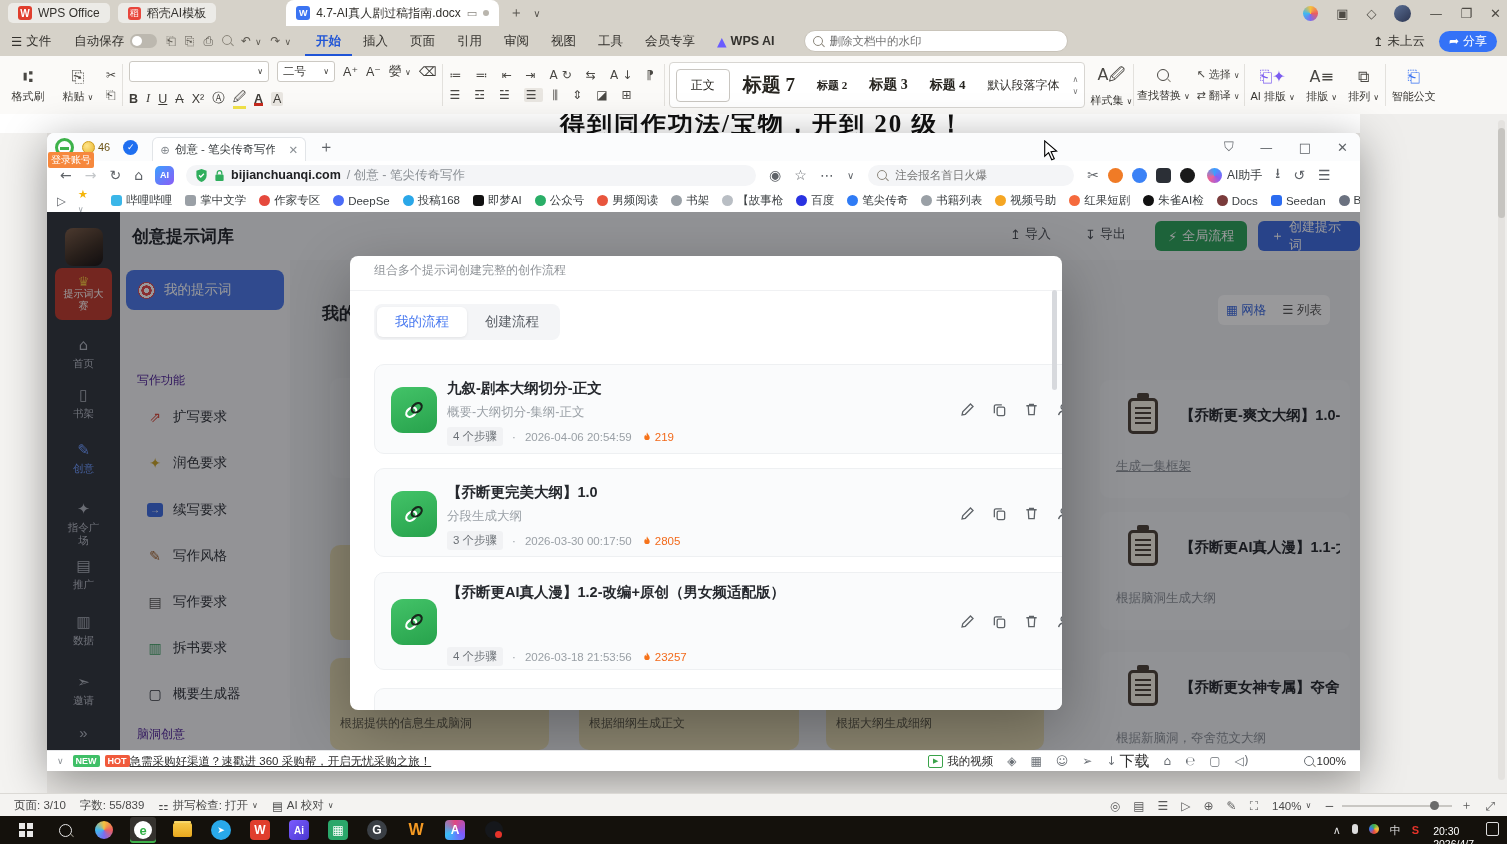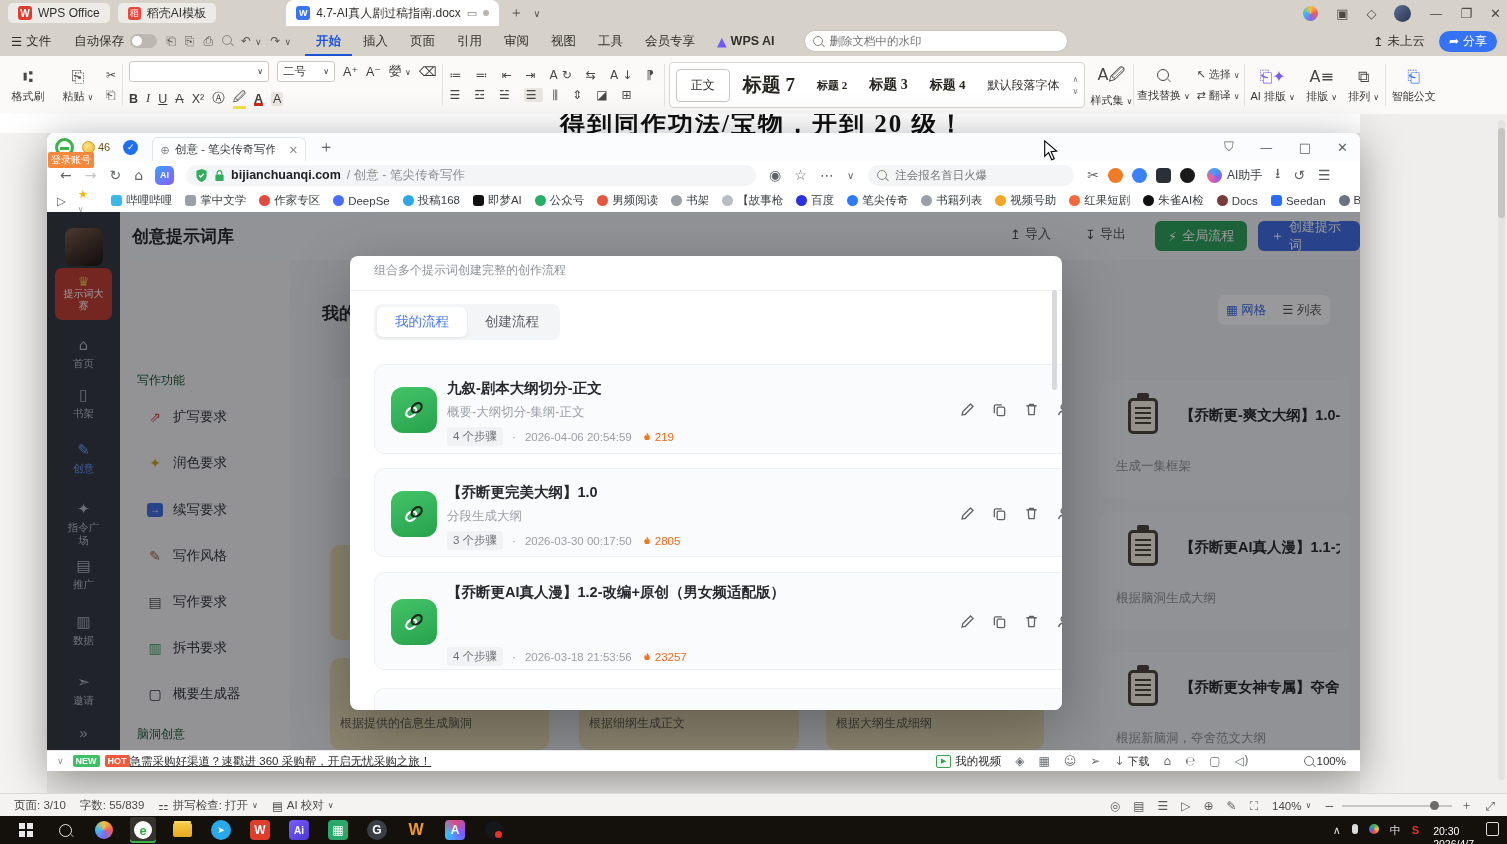--- a/index.html
+++ b/index.html
@@ -89,21 +89,21 @@
   #rail-avatar{position:absolute;left:18px;top:16px;width:38px;height:38px;border-radius:8px;background:linear-gradient(150deg,#7a5b45,#3a2b20 60%,#151010);}
   #rail-contest{position:absolute;left:8px;top:56px;width:57px;height:52px;background:#bf3a2b;border-radius:7px;color:#fff;display:flex;flex-direction:column;align-items:center;justify-content:center;font-size:10px;line-height:12px;text-align:center;}
   #rail-contest .crown{color:#f5c13d;font-size:13px;}
   #site-header{position:absolute;left:73px;top:0;width:1240px;height:48px;background:#f3f4f6;}
   #page-title{position:absolute;left:12px;top:13px;font-size:17px;font-weight:bold;color:#1f2329;}
   .hbtn{position:absolute;top:13px;display:flex;align-items:center;gap:4px;font-size:13px;color:#4a4f55;}
   .cbtn{position:absolute;top:9px;height:30px;border-radius:6px;color:#fff;font-size:13px;display:flex;align-items:center;gap:5px;padding:0 13px;}
   #sidebar{position:absolute;left:73px;top:48px;width:170px;height:490px;background:#f4f5f7;border-right:1px solid #e8e9eb;}
   #sb-active{position:absolute;left:6px;top:10px;width:158px;height:40px;background:#4a78e8;border-radius:8px;display:flex;align-items:center;gap:9px;padding-left:12px;box-sizing:border-box;color:#fff;font-size:13.5px;}
   .target{width:17px;height:17px;border-radius:50%;background:radial-gradient(circle,#fff 0 20%,#e54848 21% 42%,#fff 43% 62%,#e54848 63% 100%);}
-  .sb-sec{position:absolute;left:17px;font-size:12px;color:#14532d;}
+  .sb-sec{position:absolute;left:17px;font-size:12px;color:#4c1d95;}
   .sb-item{position:absolute;left:27px;display:flex;align-items:center;gap:10px;font-size:13.5px;color:#2f3238;}
   .sb-item .g{font-size:14px;width:16px;text-align:center;}
   #content{position:absolute;left:243px;top:48px;width:1070px;height:490px;background:#eef0f2;}
   #bg-heading{position:absolute;left:32px;top:42px;font-size:17px;font-weight:bold;color:#24272c;}
   #view-toggle{position:absolute;left:928px;top:35px;width:112px;height:30px;background:#fff;border-radius:6px;display:flex;align-items:center;justify-content:space-around;font-size:12.5px;}
   .bgcard{position:absolute;background:#f1f3f5;border-radius:10px;}
   .bgcard .t{position:absolute;left:84px;top:20px;font-size:14.5px;font-weight:bold;color:#23262b;white-space:nowrap;}
   .bgcard .d{position:absolute;left:16px;top:63px;font-size:12.5px;color:#8b9097;}
   .cream{background:#e9dfb6;}
   .clip{width:30px;height:36px;border:3px solid #4b4036;border-radius:5px;background:#f6f1e4;position:relative;box-sizing:border-box;}
@@ -557,20 +557,24 @@
             <span class="ico">⚡</span>
             <span>全局流程</span>
           </span>
         <span class="cbtn" style="left:1138px;background:#3d6be0;">
             <span class="ico">＋</span>
             <span>创建提示词</span>
           </span>
       </div>
 
       <div id="sidebar">
+        <div id="sb-active">
+          <span class="target"></span>
+          <span>我的提示词</span>
+        </div>
         <span class="sb-sec" style="top:112px;">写作功能</span>
         <div class="sb-item" style="top:148px;">
             <span class="g ico" style="color:#d84b3c;">⇗</span>
             <span>扩写要求</span>
           </div>
         <div class="sb-item" style="top:194px;">
             <span class="g ico" style="color:#c9a227;">✦</span>
             <span>润色要求</span>
           </div>
         <div class="sb-item" style="top:241px;">
@@ -600,21 +604,21 @@
       <div id="content">
         <span id="bg-heading">我的</span>
         <div id="view-toggle">
           <span style="color:#3d6be0;"><span class="ico">▦</span> <span>网格</span></span>
           <span style="color:#555;"><span class="ico">☰</span> <span>列表</span></span>
         </div>
 
         <div class="bgcard" style="left:810px;top:120px;width:250px;height:118px;">
           <div class="clip" style="position:absolute;left:28px;top:18px;"></div>
           <span class="t" style="left:80px;top:26px;max-width:160px;overflow:hidden;">【乔断更-爽文大纲】1.0-...</span>
-          <span class="d" style="top:78px;">生成一集框架</span>
+          <span class="d" style="top:78px;text-decoration:underline;">生成一集框架</span>
         </div>
         <div class="bgcard" style="left:810px;top:252px;width:250px;height:118px;">
           <div class="clip" style="position:absolute;left:28px;top:18px;"></div>
           <span class="t" style="left:80px;top:26px;max-width:160px;overflow:hidden;">【乔断更AI真人漫】1.1-大纲</span>
           <span class="d" style="top:78px;">根据脑洞生成大纲</span>
         </div>
         <div class="bgcard" style="left:810px;top:392px;width:250px;height:118px;">
           <div class="clip" style="position:absolute;left:28px;top:18px;"></div>
           <span class="t" style="left:80px;top:26px;max-width:160px;overflow:hidden;">【乔断更女神专属】夺舍...</span>
           <span class="d" style="top:78px;">根据新脑洞，夺舍范文大纲</span>
@@ -788,21 +792,21 @@
       <span class="row" style="margin-left:auto;gap:4px;">
         <span style="width:13px;height:11px;border:1.4px solid #3aa34a;border-radius:2px;color:#3aa34a;font-size:7px;display:flex;align-items:center;justify-content:center;">▶</span>
         <span>我的视频</span>
       </span>
       <span class="bbico ico">◈</span>
       <span class="bbico ico">▦</span>
       <span class="bbico ico">☺</span>
       <span class="bbico ico">➢</span>
       <span class="bbico row" style="gap:3px;">
           <span class="ico">↓</span>
-          <span style="font-size:11px;color:#2b2b2b;">下载</span>
+          <span style="font-size:15px;color:#2b2b2b;">下载</span>
         </span>
       <span class="bbico ico">⌂</span>
       <span class="bbico ico">℮</span>
       <span class="bbico ico">▢</span>
       <span class="bbico ico">◁)</span>
       <span class="bbico row" style="gap:3px;margin-right:14px;padding-left:41px;">
           <span class="mag" style="border-color:#6b7076;"></span>
           <span style="font-size:11.5px;color:#2b2b2b;">100%</span>
         </span>
     </div>

